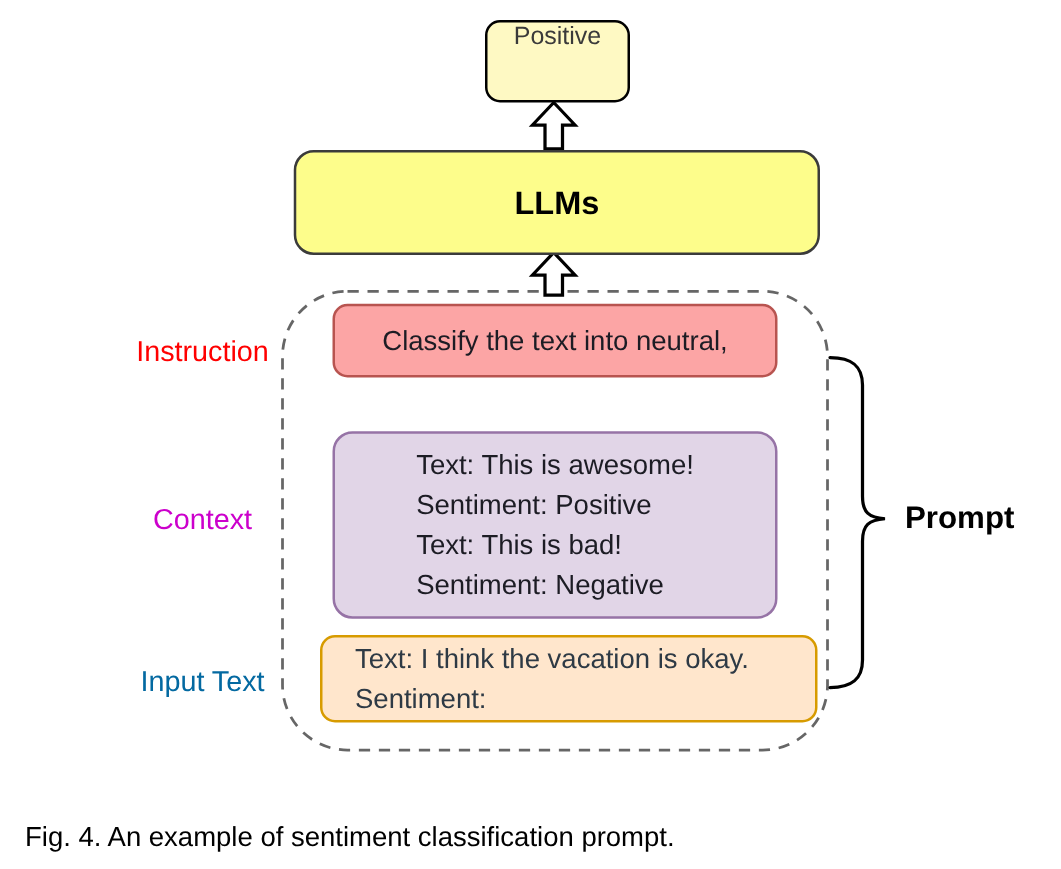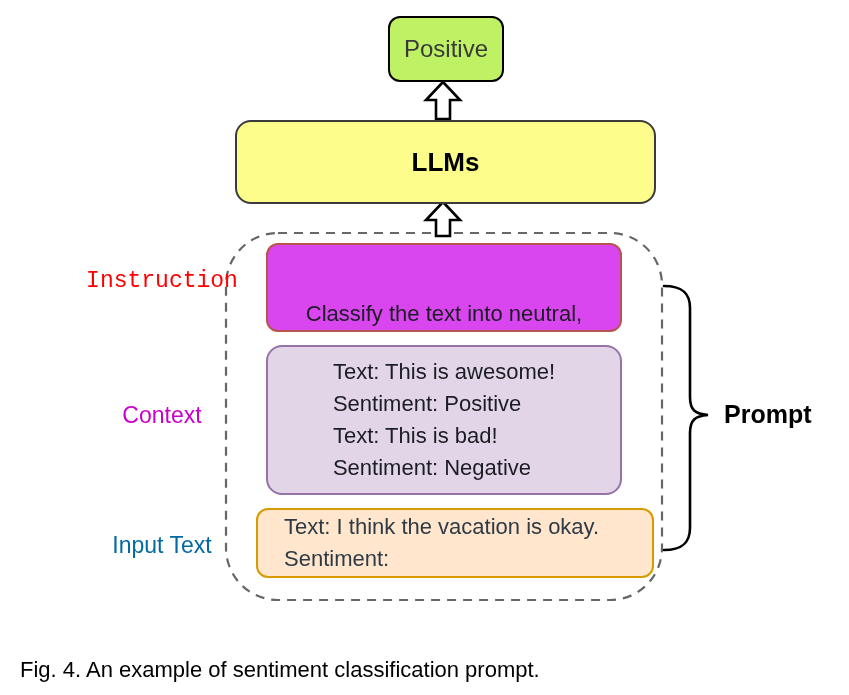--- a/index.html
+++ b/index.html
@@ -27,25 +27,25 @@
 
   
   .output-label {
     left: 230px; top: 32px; width: 140px;
     text-align: center;
     font-size: 24px; color: #000000;
     z-index: 2;
   }
   .positive-box {
     left: 388px; top: 16px; width: 112px; height: 62px;
-    background: #bef264;
+    background: #fef9c3;
     border: 2.5px solid #000000;
     border-radius: 12px;
-    display: flex; align-items: center; justify-content: center;
-    font-size: 24px; color: #3a3a3a;
+    display: flex; align-items: flex-start; justify-content: center;
+    font-size: 20px; color: #3a3a3a;
     z-index: 2;
   }
 
   .llm-box {
     left: 235px; top: 120px; width: 417px; height: 80px;
     background: #fdfd8b;
     border: 2.5px solid #3b3b3b;
     border-radius: 16px;
     display: flex; align-items: center; justify-content: center;
     font-size: 26px; font-weight: bold; color: #000000;
@@ -55,25 +55,25 @@
   
   .p-box {
     border-radius: 12px;
     box-sizing: border-box;
     font-size: 22px;
     line-height: 32px;
     color: #1c1c24;
     z-index: 2;
   }
   .instruction-box {
-    left: 266px; top: 243px; width: 356px; height: 89px;
-    background: #d946ef;
+    left: 266px; top: 243px; width: 356px; height: 59px;
+    background: #fca5a5;
     border: 2.5px solid #b85450;
     display: flex; flex-direction: column;
-    align-items: center; justify-content: flex-end;
+    align-items: center; justify-content: center;
     text-align: center;
   }
   .context-box {
     left: 266px; top: 345px; width: 356px; height: 150px;
     background: #e1d5e7;
     border: 2.5px solid #9673a6;
     border-radius: 16px;
     display: flex; align-items: center;
   }
   .context-inner {
@@ -91,21 +91,21 @@
     color: #2e3a45;
   }
 
   
   .side-label {
     left: 58px; width: 208px;
     text-align: center;
     font-size: 23px;
     z-index: 2;
   }
-  .label-instruction { top: 268px; color: #ff0000; font-family: Liberation Mono, monospace; }
+  .label-instruction { top: 268px; color: #ff0000; }
   .label-context     { top: 402px; color: #cc00cc; }
   .label-input       { top: 532px; color: #0369a1; }
 
   .prompt-label {
     left: 724px; top: 400px;
     font-size: 25px; font-weight: bold; color: #000000;
     z-index: 2;
   }
 
   .caption {

